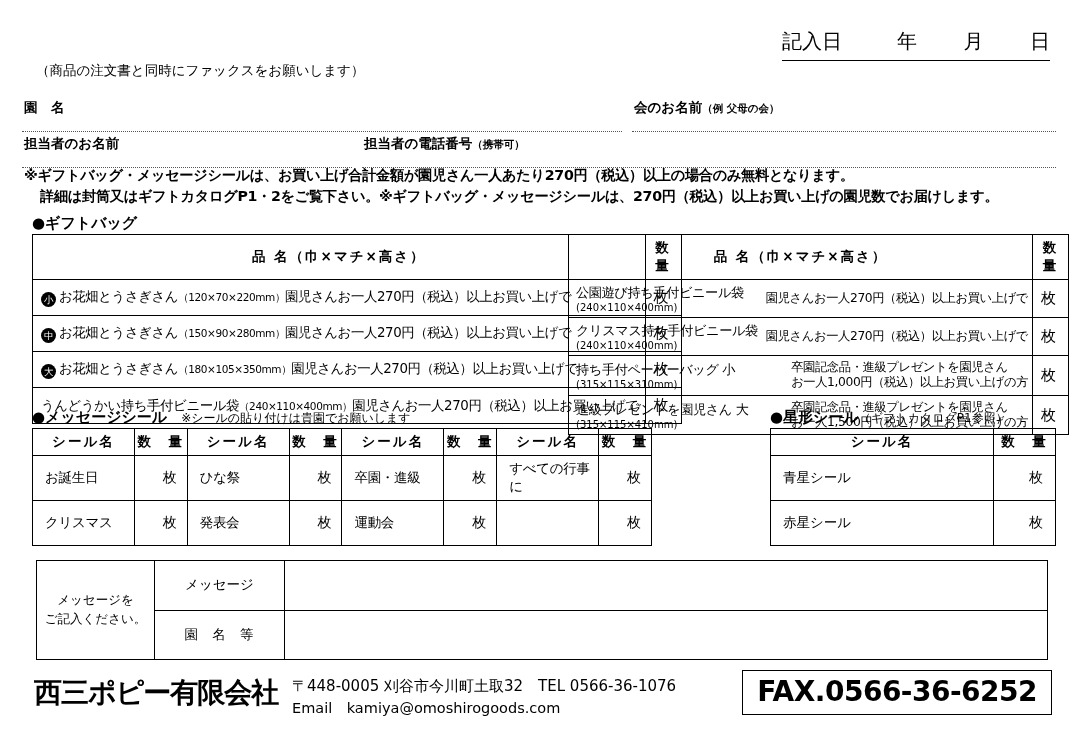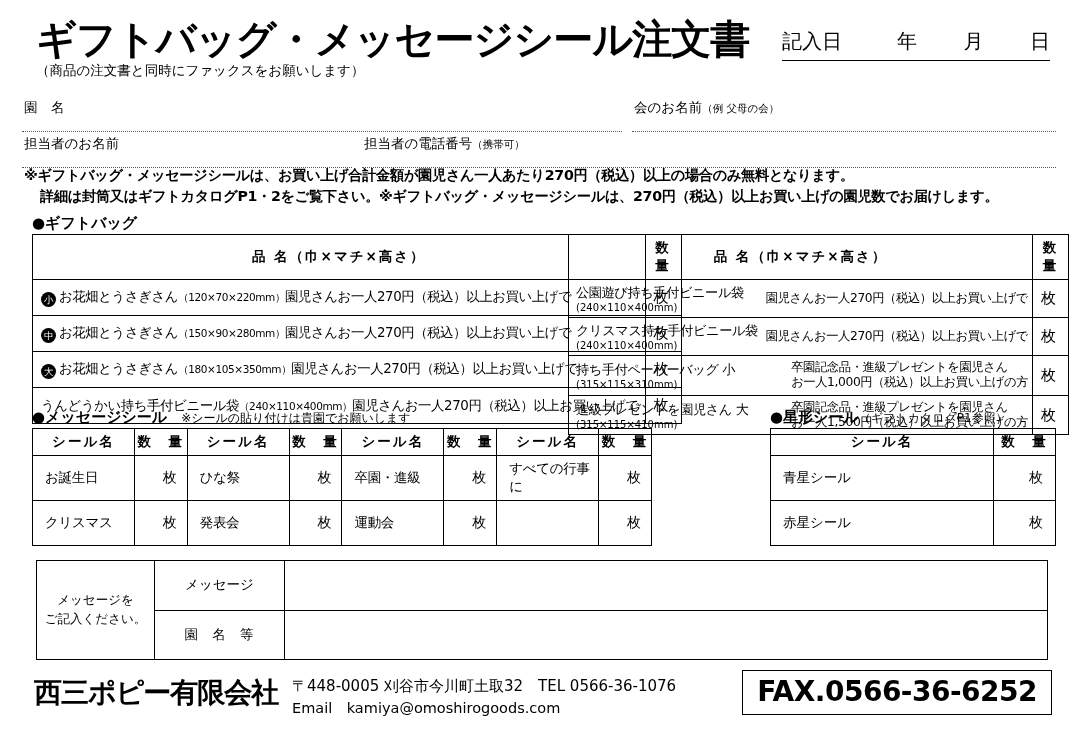--- a/index.html
+++ b/index.html
@@ -35,21 +35,21 @@
   }
   .datefield .dlabel { white-space: nowrap; }
   .datefield .dunit { white-space: nowrap; }
   .sp-a { width: 66px; }
   .sp-b { width: 56px; }
   .sp-c { width: 56px; }
 
   
   .contact { position: absolute; left: 22px; top: 96px; width: 1034px; }
   .crow { position: relative; height: 36px; }
-  .cfield { position: absolute; bottom: 0; border-bottom: 1.4px dotted #555; height: 33px; }
+  .cfield { position: absolute; bottom: 0; border-bottom: 1.4px dotted #555; height: 33px; font-weight: bold; }
   .cfield span.lbl { position: absolute; left: 2px; top: 0; font-size: 13.5px; white-space: nowrap; }
   .cfield span.lbl .small { font-size: 10.5px; }
   .f-en  { left: 0px;   width: 600px; }
   .f-kai { left: 610px; width: 424px; }
   .f-tan { left: 0px;   width: 330px; }
   .f-tel { left: 340px; width: 694px; }
 
   
   .notice { position: absolute; left: 24px; top: 165px; width: 1032px; font-size: 14.2px; font-weight: bold; line-height: 1.45; letter-spacing: -0.3px; }
   .notice .l2 { padding-left: 16px; }
@@ -121,21 +121,20 @@
     border: 1.8px solid #000; padding: 4px 14px 6px 14px;
     font-size: 28px; font-weight: bold; letter-spacing: -0.5px; white-space: nowrap;
   }
 </style>
 </head>
 <body>
 
 <div class="page">
 
   <div class="header">
-    <div class="title">ギフトバッグ・メッセージシール注文書</div>
     <div class="subtitle">（商品の注文書と同時にファックスをお願いします）</div>
     <div class="datefield">
       <span class="dlabel">記入日</span>
       <span class="sp-a"></span>
       <span class="dunit">年</span>
       <span class="sp-b"></span>
       <span class="dunit">月</span>
       <span class="sp-c"></span>
       <span class="dunit">日</span>
     </div>

